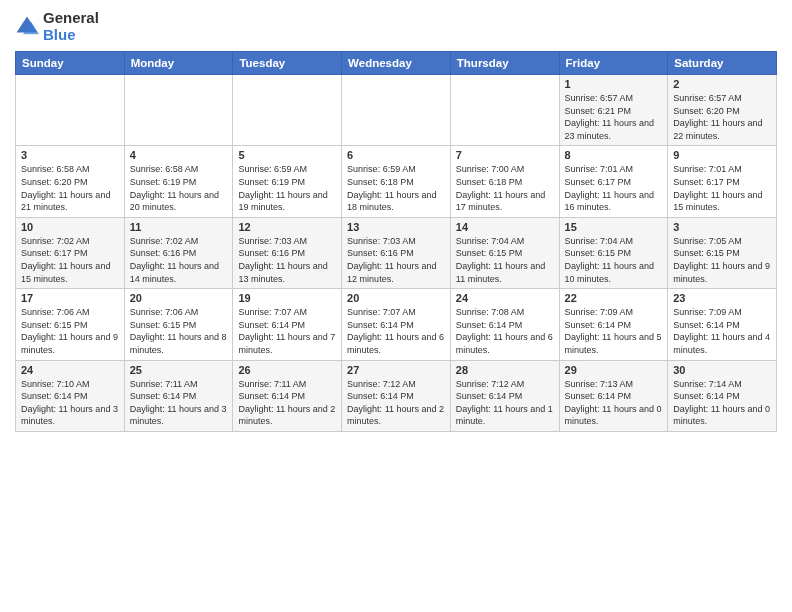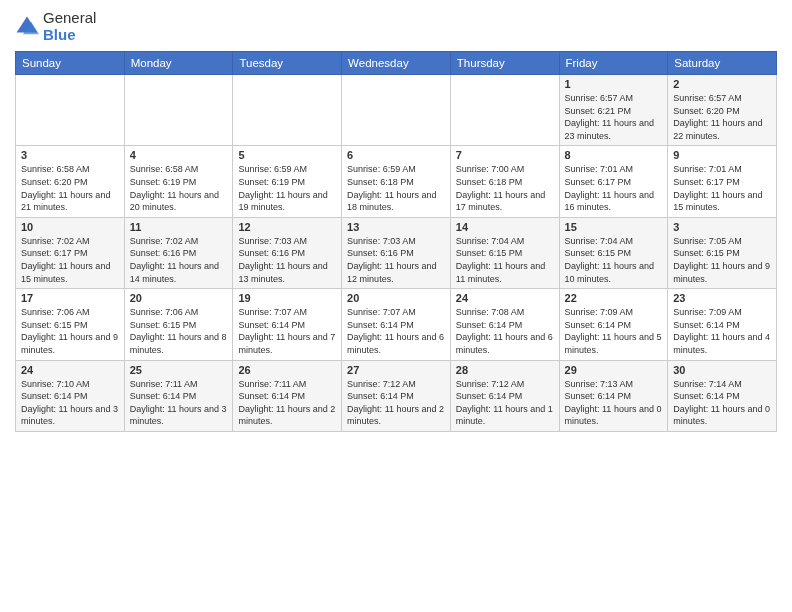--- a/index.html
+++ b/index.html
@@ -26,21 +26,21 @@
       align-items: center;
       gap: 4px;
     }
     .logo-text {
       display: flex;
       flex-direction: column;
       line-height: 1.1;
     }
     .logo-general {
       font-size: 15px;
-      font-weight: normal;
+      font-weight: bold;
       color: #333;
     }
     .logo-blue {
       font-size: 15px;
       font-weight: bold;
       color: #3a7bd5;
     }
     .logo-icon {
       width: 24px;
       height: 24px;
@@ -60,21 +60,21 @@
     .calendar {
       width: 100%;
       border-collapse: collapse;
     }
     .calendar thead tr {
       background-color: #4472c4;
     }
     .calendar thead th {
       color: #fff;
       font-size: 11.5px;
-      font-weight: normal;
+      font-weight: bold;
       padding: 5px 6px;
       text-align: left;
       border: 1px solid #3a62b0;
       width: calc(100% / 7);
     }
     .calendar tbody tr {
       height: auto;
     }
     .calendar tbody td {
       vertical-align: top;

